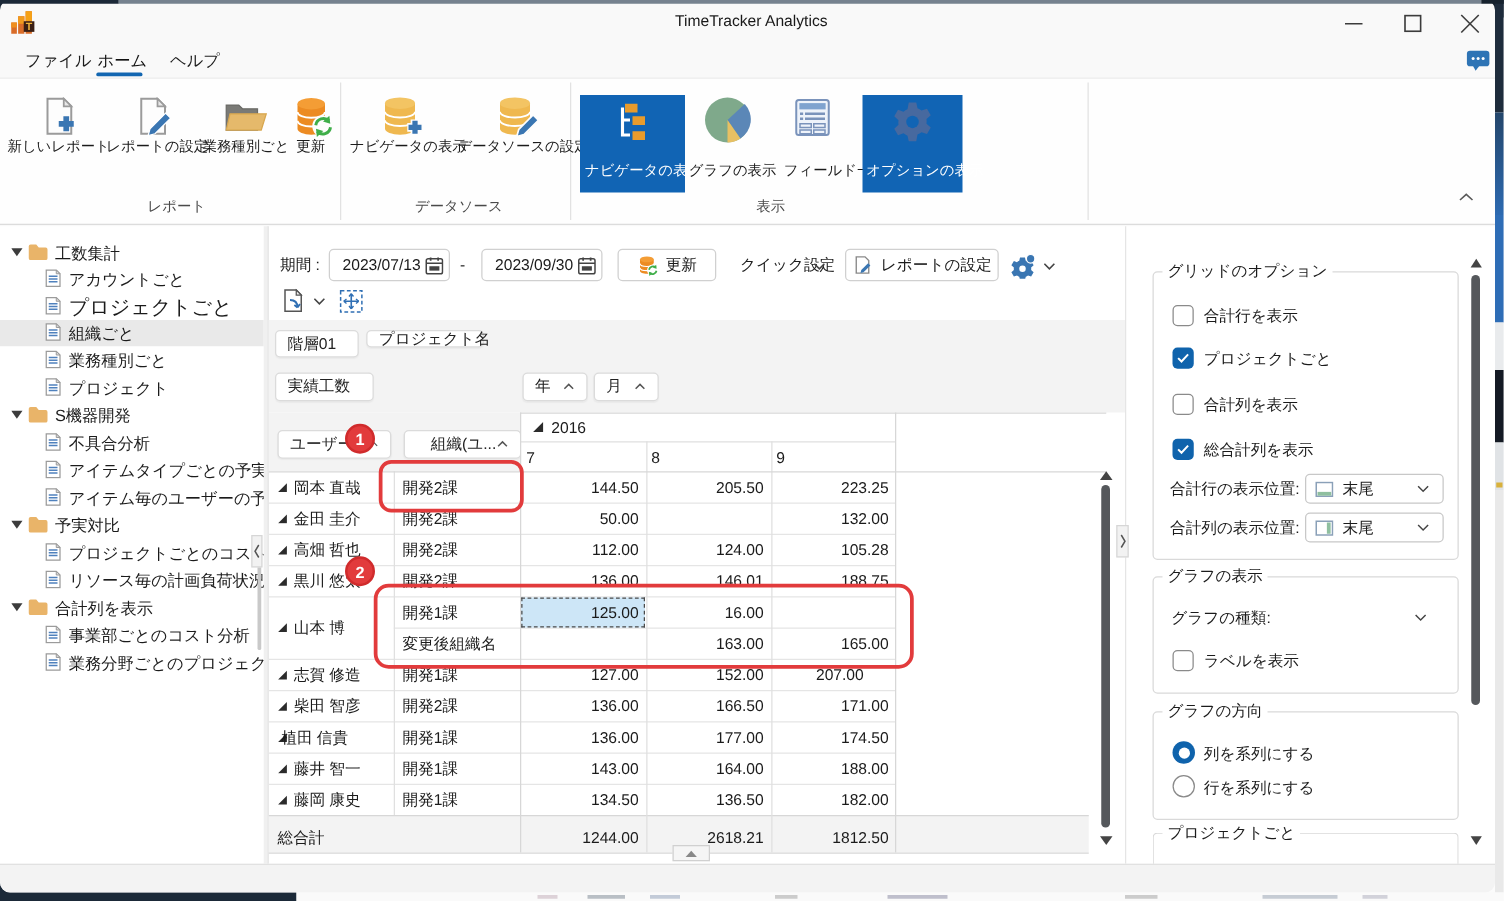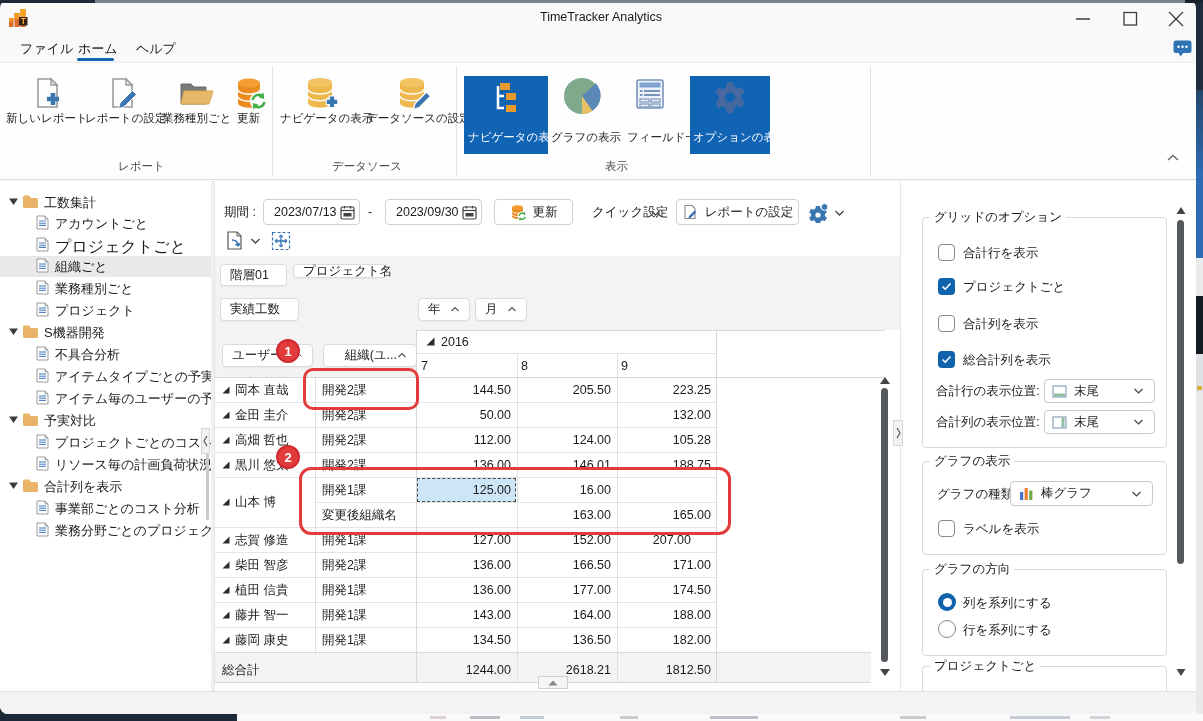--- a/index.html
+++ b/index.html
@@ -492,21 +492,21 @@
     </svg>
   <div class="txt" style="left:235px;top:559px">柴田 智彦</div>
   <div class="txt" style="left:322px;top:559px">開発2課</div>
   <div class="num" style="left:421px;top:559px;width:90px">136.00</div>
   <div class="num" style="left:521px;top:559px;width:90px">166.50</div>
   <div class="num" style="left:621px;top:559px;width:90px">171.00</div>
   <div class="ln" style="left:215px;top:577px;width:501px;height:1px;background:#e5e5e5"></div>
   <svg class="abs" style="left:222px;top:586px" width="8" height="8" viewBox="0 0 8 8">
       <polygon points="7.5,0.5 7.5,7.5 0.5,7.5" fill="#2b2b2b"></polygon>
     </svg>
-  <div class="txt" style="left:235px;top:584px">植田 信貴</div>
+  <div class="txt" style="left:225px;top:584px">植田 信貴</div>
   <div class="txt" style="left:322px;top:584px">開発1課</div>
   <div class="num" style="left:421px;top:584px;width:90px">136.00</div>
   <div class="num" style="left:521px;top:584px;width:90px">177.00</div>
   <div class="num" style="left:621px;top:584px;width:90px">174.50</div>
   <div class="ln" style="left:215px;top:602px;width:501px;height:1px;background:#e5e5e5"></div>
   <svg class="abs" style="left:222px;top:611px" width="8" height="8" viewBox="0 0 8 8">
       <polygon points="7.5,0.5 7.5,7.5 0.5,7.5" fill="#2b2b2b"></polygon>
     </svg>
   <div class="txt" style="left:235px;top:609px">藤井 智一</div>
   <div class="txt" style="left:322px;top:609px">開発1課</div>
@@ -594,26 +594,20 @@
     <svg width="15" height="13" viewBox="0 0 15 13" style="margin-right:7px">
         <rect x="1" y="1" width="13" height="11" fill="#fff" stroke="#8aa0b8" stroke-width="1.2"></rect>
         <rect x="9.5" y="2" width="3" height="9" fill="#8fbf9f"></rect>
       </svg>末尾</div>
   <svg class="abs" style="left:1133px;top:418px" width="11" height="8" viewBox="0 0 11 8">
       <polyline points="1.5,2 5.5,6 9.5,2" fill="none" stroke="#444" stroke-width="1.2"></polyline>
     </svg>
   <div class="fs" style="left:922px;top:461px;width:245px;height:94px"></div>
   <div class="fslbl" style="left:930px;top:455px">グラフの表示</div>
   <div class="rtxt" style="left:937px;top:488px">グラフの種類:</div>
-  <div class="btn" style="left:1010px;top:481px;width:143px;height:25px;border-color:#c8c8c8;justify-content:flex-start;padding-left:8px">
-    <svg width="15" height="14" viewBox="0 0 15 14" style="margin-right:7px">
-        <rect x="1" y="5" width="3.2" height="8" fill="#4472c4"></rect>
-        <rect x="5.6" y="1" width="3.2" height="12" fill="#ed7d31"></rect>
-        <rect x="10.2" y="3.5" width="3.2" height="9.5" fill="#70ad47"></rect>
-      </svg>棒グラフ</div>
   <svg class="abs" style="left:1131px;top:490px" width="11" height="8" viewBox="0 0 11 8">
       <polyline points="1.5,2 5.5,6 9.5,2" fill="none" stroke="#444" stroke-width="1.2"></polyline>
     </svg>
   <div class="cb" style="left:938px;top:520px"></div>
   <div class="rtxt" style="left:963px;top:523px">ラベルを表示</div>
   <div class="fs" style="left:922px;top:569px;width:245px;height:87px"></div>
   <div class="fslbl" style="left:930px;top:563px">グラフの方向</div>
   <div class="abs" style="left:938px;top:593px;width:18px;height:18px;border-radius:50%;background:#0f63ac"></div>
   <div class="abs" style="left:942.5px;top:597.5px;width:9px;height:9px;border-radius:50%;background:#fff"></div>
   <div class="rtxt" style="left:963px;top:597px">列を系列にする</div>

